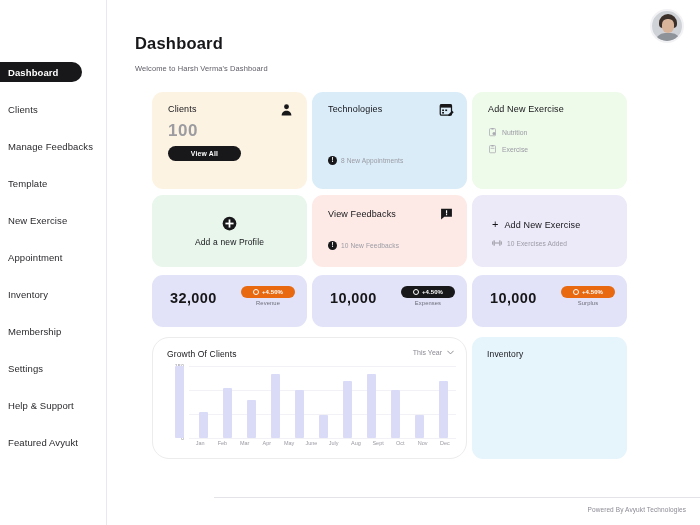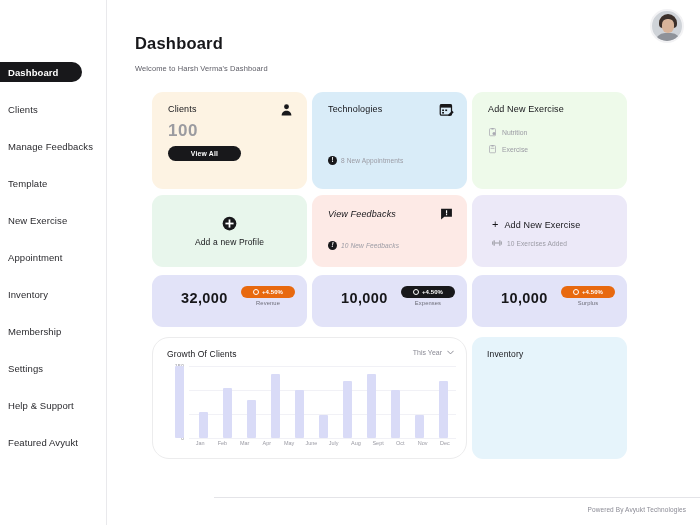--- a/index.html
+++ b/index.html
@@ -103,39 +103,39 @@
   
   #card-profile { left: 45px; top: 195px; width: 155px; height: 72px; background: #e8f6ec; }
   #profile-inner {
     width:100%; height:100%; display:flex; flex-direction:column;
     align-items:center; justify-content:center;
   }
   #profile-plus { width:15px; height:15px; margin-bottom:6px; }
   #profile-label { font-size:8.5px; color:#16161a; letter-spacing:.15px; }
 
   
-  #card-feedbacks { left: 205px; top: 195px; width: 155px; height: 72px; background: #fdeae6; font-style: italic; }
+  #card-feedbacks { left: 205px; top: 195px; width: 155px; height: 72px; background: #fdeae6; }
   #fb-icon { position:absolute; right:14px; top:12px; width:13px; height:13px; }
   #fb-note { position:absolute; left:16px; top:46px; }
 
   
   #card-exercise { left: 365px; top: 195px; width: 155px; height: 72px; background: #ece9f8; }
   #ex-title-row { position:absolute; left:20px; top:24px; display:flex; align-items:center; }
   #ex-plus { font-size:11px; color:#16161a; margin-right:6px; line-height:1; }
   #ex-note { position:absolute; left:20px; top:44px; display:flex; align-items:center; }
   #ex-note svg { margin-right:5px; }
 
   
   .stat { height: 52px; background: #e2e3f8; top: 275px; }
   #stat-revenue  { left: 45px;  width: 155px; }
   #stat-expenses { left: 205px; width: 155px; }
   #stat-surplus  { left: 365px; width: 155px; }
   .stat-value {
     position:absolute; left:18px; top:15px;
-    font-size:14.5px; font-weight:bold; color:#17171a; letter-spacing:.4px;margin-left:11px;
+    font-size:14.5px; font-weight:bold; color:#17171a; letter-spacing:.4px;
   }
   .stat-right { position:absolute; right:12px; top:11px; text-align:center; width:54px; }
   .stat-badge {
     display:flex; align-items:center; justify-content:center;
     height:12px; border-radius:7px; color:#fff;
     font-size:6px; font-weight:bold; letter-spacing:.1px;
   }
   .stat-badge.orange { background:#e8690f; }
   .stat-badge.dark   { background:#18181b; }
   .stat-badge .clock {

